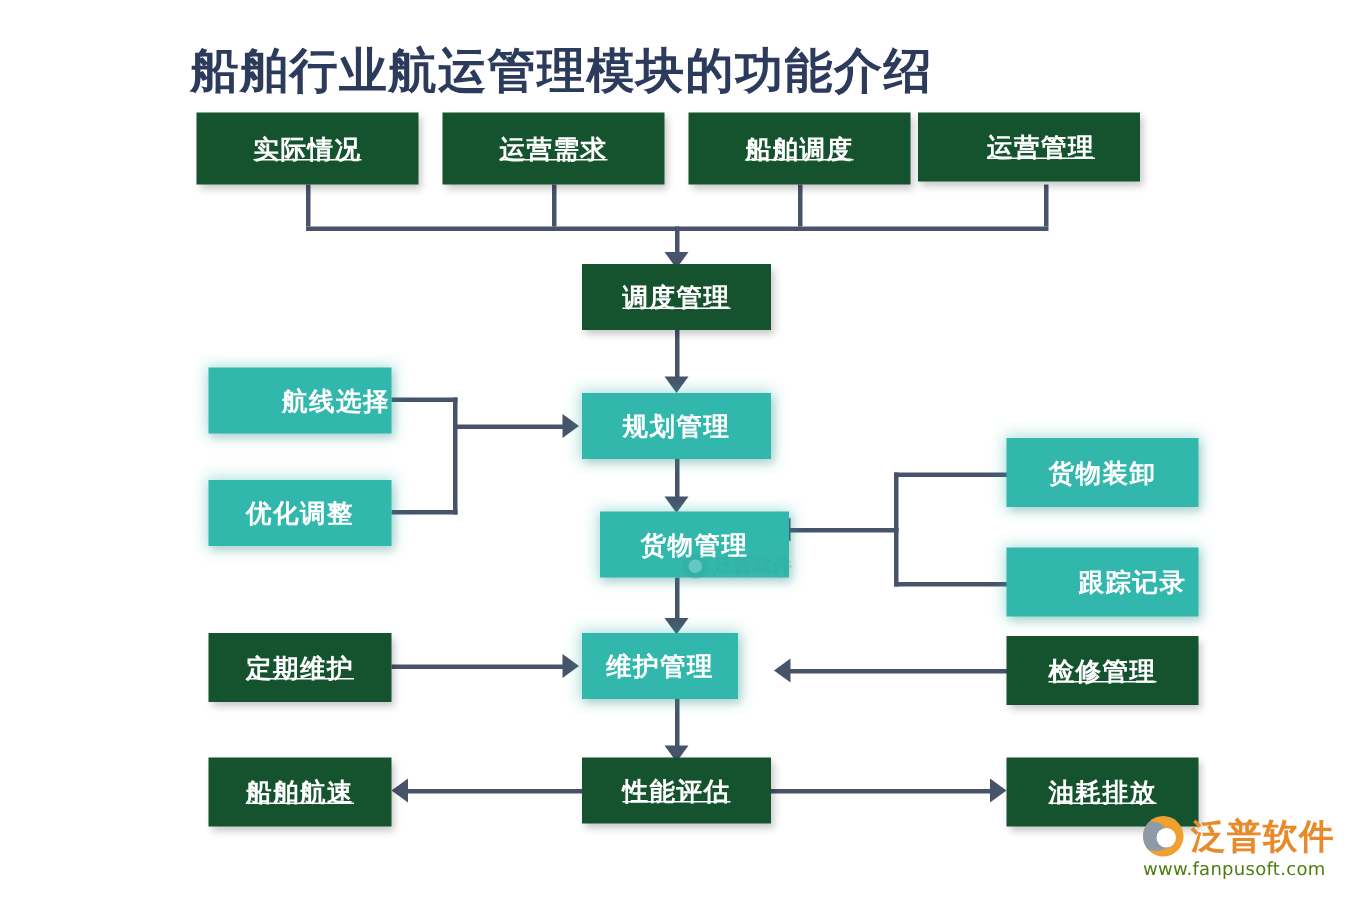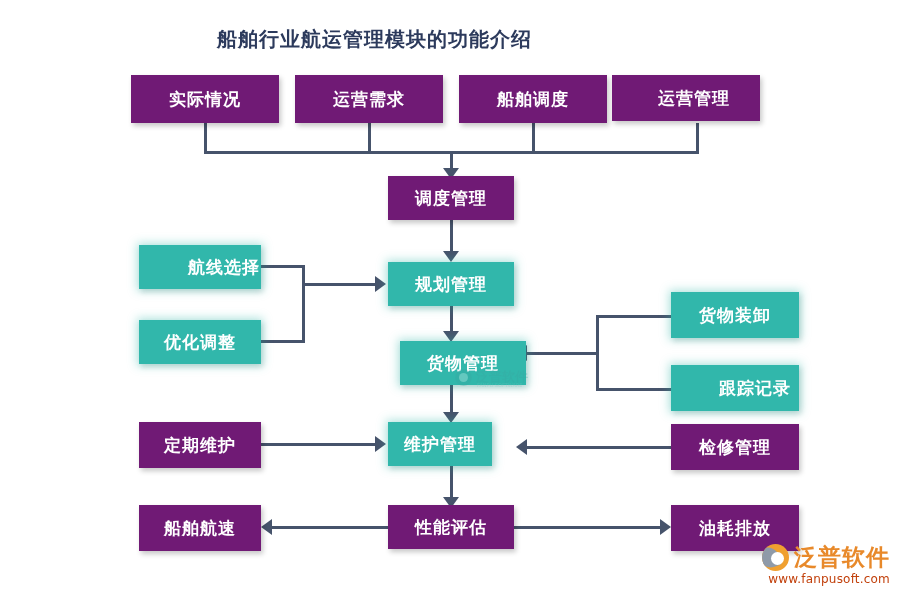--- a/index.html
+++ b/index.html
@@ -15,43 +15,44 @@
     height:600px;
     background:#ffffff;
   }
 
   
   .title {
     position:absolute;
     left:0; top:26px;
     width:749px;
     text-align:center;
-    font-size:20px;
+    font-size:32px;
     font-weight:bold;
     color:#2c3a5c;
     letter-spacing:1px;
     white-space:nowrap;
   }
 
   
   .node {
     position:absolute;
     display:flex;
     align-items:center;
     justify-content:center;
     color:#ffffff;
     font-size:17px;
     font-weight:bold;
     letter-spacing:1px;
     white-space:nowrap;
     z-index:5;
   }
   .node.gray {
-    background:#701a75;
+    background:#14532d;
     box-shadow:2px 3px 5px rgba(0,0,0,0.22);
+    text-decoration:underline;
   }
   .node.teal {
     background:#31b7ab;
     box-shadow:0 0 9px 2px rgba(49,183,171,0.38), 2px 3px 5px rgba(0,0,0,0.12);
   }
 
   
   .ln { position:absolute; background:#46536b; z-index:2; }
   .lnh { height:3px; }
   .lnv { width:3px; }
@@ -108,22 +109,22 @@
     content:""; position:absolute; left:9px; top:8px;
     width:13px; height:13px; border-radius:50%;
     background:#ffffff;
   }
   .brand-name {
     font-size:23px; font-weight:bold; color:#e8892a;
     letter-spacing:1px; white-space:nowrap;
   }
   .brand-url {
     margin-top:-1px;
-    font-size:12px; color:#c2410c; letter-spacing:0.2px;
-    white-space:nowrap; text-align:right;
+    font-size:12px; color:#4d7c0f; letter-spacing:0.2px;
+    white-space:nowrap; text-align:left;
   }
 </style>
 </head>
 <body>
 
 <div id="canvas">
 
   <div class="title">船舶行业航运管理模块的功能介绍</div>
 
   <div class="node gray" style="left:131px; top:75px; width:148px; height:48px;">实际情况</div>

